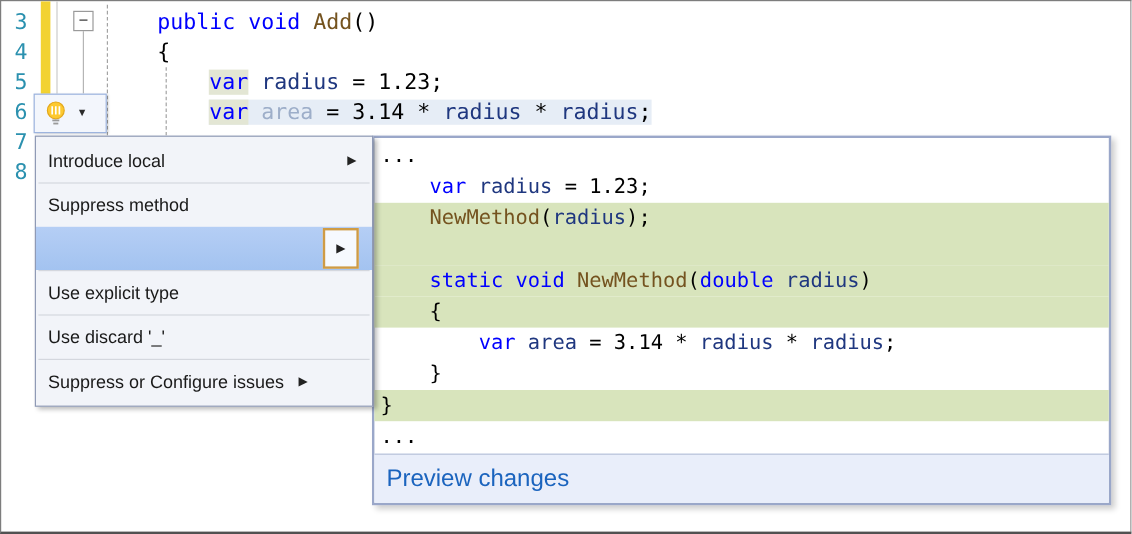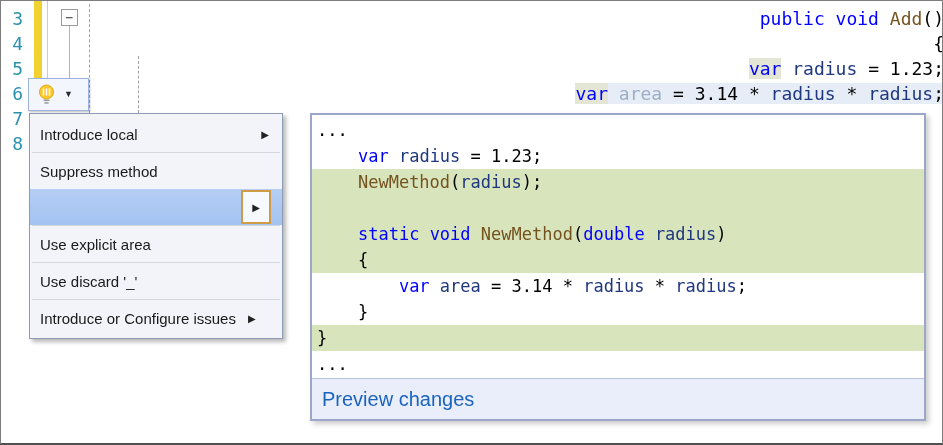--- a/index.html
+++ b/index.html
@@ -24,39 +24,39 @@
     background:#fff; border:1px solid #9a9a9a; color:#444;
     font:13px/15px "DejaVu Sans Mono", monospace; text-align:center; cursor:pointer; }
   .fold-line { position:absolute; left:68px; top:25px; width:1px; height:52px; background:#b5b5b5; }
 
   .guide { position:absolute; width:0; border-left:1px dashed #a3a3a3; }
   .g1 { left:88px; top:3px; height:109px; }
   .g2 { left:137px; top:55px; height:57px; }
 
   
   .code { position:absolute; left:0; top:5px; width:943px;
-    font:18px/25px "DejaVu Sans Mono", monospace; color:var(--plain,#000);text-align:right; }
+    font:18px/25px "DejaVu Sans Mono", monospace; color:var(--plain,#000); }
   .code-line { height:25px; white-space:pre; }
 
   .tk-kw    { color:var(--keyword,#0000ff); }
   .tk-id    { color:var(--identifier,#1f377f); }
   .tk-m     { color:var(--method,#74531f); }
   .tk-pl    { color:var(--plain,#000000); }
   .tk-faded { color:var(--faded,#9daec9); }
   .tk-varhl { color:var(--keyword,#0000ff); background:#e3e6d4; }
   .sel-span { background:var(--selected-line-bg,#e6edf6); }
 
   
   .bulb-box { position:absolute; left:27px; top:77px; width:61px; height:33px;
     background:#f3f6fc; border:1px solid #9db4de; box-shadow:1px 1px 2px rgba(0,0,0,.25);
     display:flex; align-items:center; padding-left:8px; gap:8px; z-index:4; cursor:pointer; }
   .caret { font-size:9px; color:#2b2b2b; line-height:1; }
 
   
-  .menu { position:absolute; left:28px; top:112px; width:254px; z-index:3;
+  .menu { position:absolute; left:28px; top:112px; width:282px; z-index:3;
     background:#f2f4f9; border:1px solid #8f9ab5; box-shadow:3px 3px 4px rgba(0,0,0,.28);
     padding:2px 0;text-align:right; }
   .menu-item { position:relative; height:36px; display:flex; align-items:center;
     padding:0 10px; font-size:15px; color:#1a1a1a; cursor:pointer; }
   .menu-item .arrow { font-size:10px; color:#222; }
   .menu-item .arrow.end { margin-left:auto; padding-right:3px; }
   .menu-item .arrow.inline { margin-left:12px; }
   .menu-item.highlighted { background:linear-gradient(#b5cef5,#a3c3f0); }
   .arrow-btn { position:absolute; right:11px; top:1px; width:30px; height:34px;
     background:#f6f9fe; border:2px solid #cf9b45; display:flex; align-items:center;
@@ -122,29 +122,29 @@
     <div class="menu-item">
       <span>Suppress method</span>
     </div>
     <div class="menu-item highlighted">
       <span class="arrow-btn">
         <span class="arrow">▶</span>
       </span>
     </div>
     <div class="menu-sep"></div>
     <div class="menu-item">
-      <span>Use explicit area</span>
+      <span>Use explicit type</span>
     </div>
     <div class="menu-sep"></div>
     <div class="menu-item">
       <span>Use discard '_'</span>
     </div>
     <div class="menu-sep"></div>
     <div class="menu-item">
-      <span>Introduce or Configure issues</span>
+      <span>Suppress or Configure issues</span>
       <span class="arrow inline">▶</span>
     </div>
   </div>
 
   <div class="popup">
     <div class="pcode">
       <div class="p-line"><span><span class="tk-pl">...</span></span></div>
       <div class="p-line">    <span><span class="tk-kw">var</span><span class="tk-pl"> </span><span class="tk-id">radius</span><span class="tk-pl"> = 1.23;</span></span></div>
       <div class="p-line bg-green">    <span><span class="tk-m">NewMethod</span><span class="tk-pl">(</span><span class="tk-id">radius</span><span class="tk-pl">);</span></span></div>
       <div class="p-line bg-green"><span></span></div>

